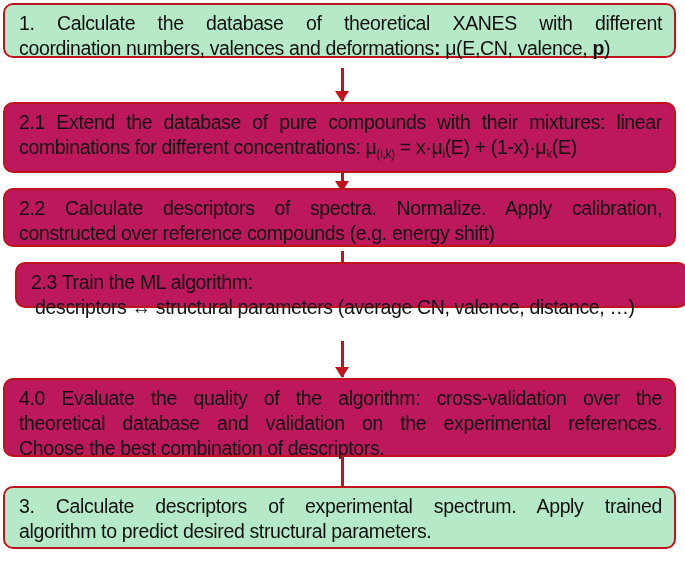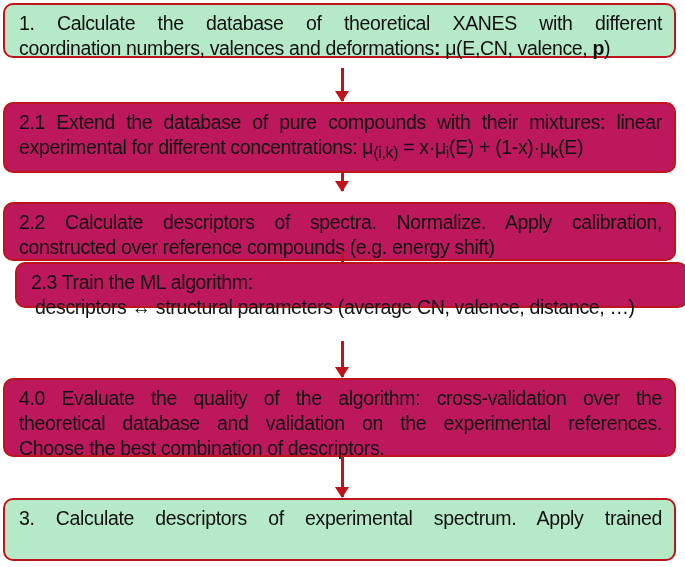--- a/index.html
+++ b/index.html
@@ -10,41 +10,41 @@
          padding: 6px 12px 4px 14px; font-size: 19.5px; line-height: 25px;
          letter-spacing: -0.35px; }
   .box.green { background: #b6e9c8; }
   .box .line { display: block; white-space: nowrap; }
   .box .line.just { text-align: justify; text-align-last: justify; white-space: normal; }
   .box .line.indent { padding-left: 4px; }
   .arrow { position: absolute; left: 341px; width: 3px; background: #c0141c; }
   .arrow::after { content: ""; position: absolute; left: -6px; bottom: -1px;
                   border-left: 7.5px solid transparent; border-right: 7.5px solid transparent;
                   border-top: 11px solid #c0141c; }
-  sub { font-size: 16px; vertical-align: -4px; line-height: 0; }
+  sub { font-size: 12px; vertical-align: -4px; line-height: 0; }
   b { font-weight: bold; }
 </style>
 </head>
 <body>
 
 <div class="box green" style="top:3px;height:55px;">
   <span class="line just">1. Calculate the database of theoretical XANES with different</span>
   <span class="line"><span>coordination numbers, valences and deformations</span><b>: </b><span>μ(E,CN, valence, </span><b>p</b><span>)</span></span>
 </div>
 
 <div class="arrow" style="top:68px;height:33px;"></div>
 
 <div class="box" style="top:102px;height:71px;">
   <span class="line just">2.1 Extend the database of pure compounds with their mixtures: linear</span>
-  <span class="line"><span>experimental for different concentrations: μ</span><sub>(i,k)</sub><span> = x·μ</span><sub>i</sub><span>(E) + (1-x)·μ</span><sub>k</sub><span>(E)</span></span>
+  <span class="line"><span>combinations for different concentrations: μ</span><sub>(i,k)</sub><span> = x·μ</span><sub>i</sub><span>(E) + (1-x)·μ</span><sub>k</sub><span>(E)</span></span>
 </div>
 
 <div class="arrow" style="top:173px;height:18px;"></div>
 
-<div class="box" style="top:202px;height:59px;">
+<div class="box" style="top:188px;height:59px;">
   <span class="line just">2.2 Calculate descriptors of spectra. Normalize. Apply calibration,</span>
   <span class="line">constructed over reference compounds (e.g. energy shift)</span>
 </div>
 
 <div class="arrow" style="top:251px;height:23px;"></div>
 
 <div class="box" style="top:262px;height:46px;margin-left:12px;">
   <span class="line">2.3 Train the ML algorithm:</span>
   <span class="line indent">descriptors ↔ structural parameters (average CN, valence, distance, …)</span>
 </div>
@@ -52,15 +52,16 @@
 <div class="arrow" style="top:341px;height:36px;"></div>
 
 <div class="box" style="top:378px;height:79px;">
   <span class="line just">4.0 Evaluate the quality of the algorithm: cross-validation over the</span>
   <span class="line just">theoretical database and validation on the experimental references.</span>
   <span class="line">Choose the best combination of descriptors.</span>
 </div>
 
 <div class="arrow" style="top:457px;height:40px;"></div>
 
-<div class="box green" style="top:498px;height:63px;">
+<div class="box green" style="top:486px;height:63px;">
   <span class="line just">3. Calculate descriptors of experimental spectrum. Apply trained</span>
+  <span class="line">algorithm to predict desired structural parameters.</span>
 </div>
 
 </body></html>

